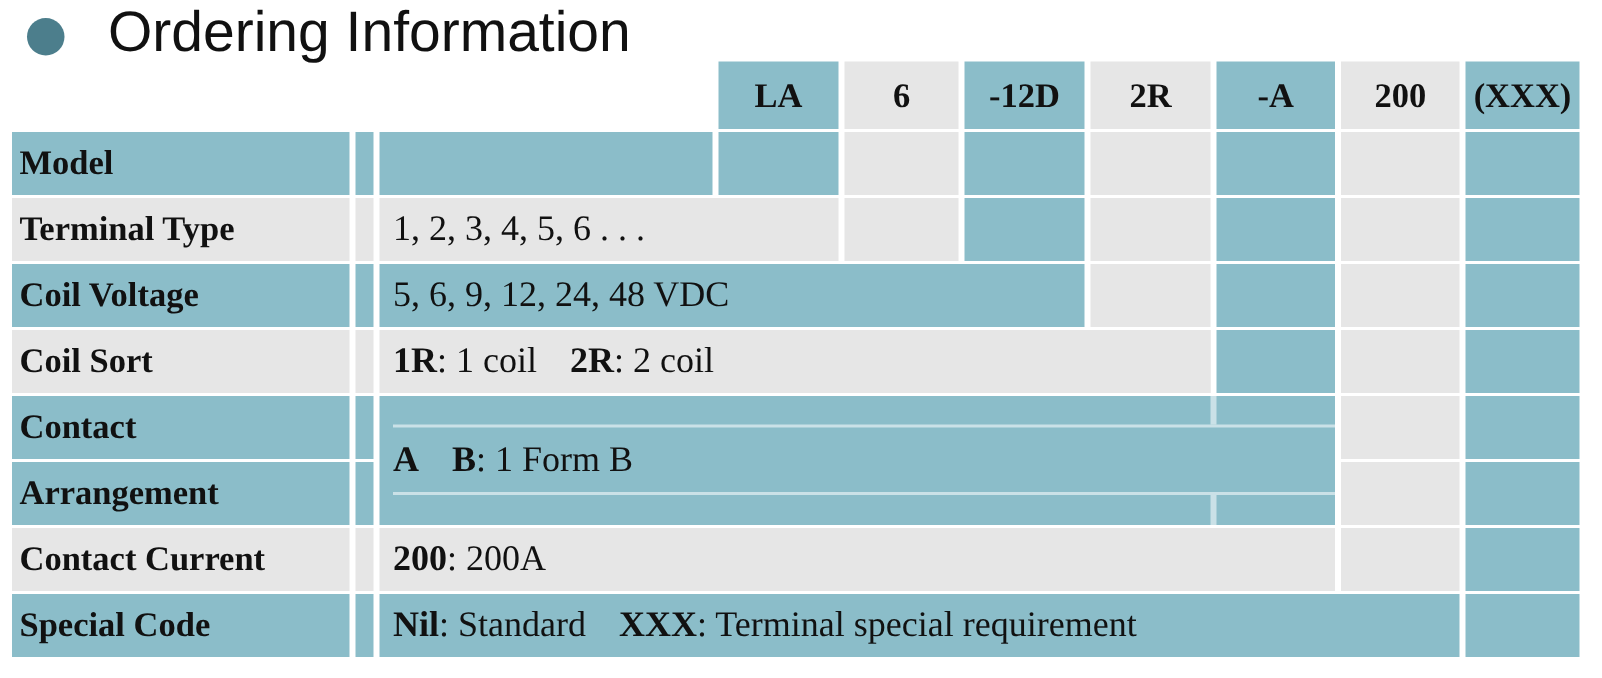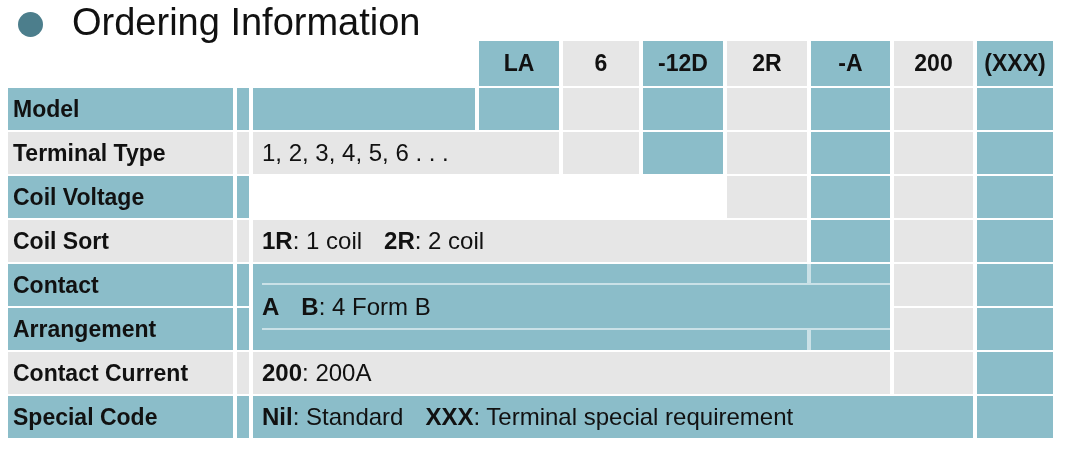--- a/index.html
+++ b/index.html
@@ -21,21 +21,21 @@
     font-size:38px;line-height:34px;
     color:#111111;
   }
   .otable{
     position:absolute;left:8px;top:41px;
     display:grid;
     grid-template-columns:225px 12px 222px 80px 76px 80px 80px 79px 79px 76px;
     grid-template-rows:45px repeat(8,42px);
     gap:2px 4px;
   }
-  .cell{display:flex;align-items:center;overflow:hidden;}
+  .cell{display:flex;align-items:center;overflow:hidden;font-family:Liberation Serif, serif;}
   .t{background:#8BBDC9;}
   .g{background:#E6E6E6;}
   .hc{justify-content:center;font-weight:bold;font-size:23px;}
   .lab{font-weight:bold;font-size:23px;padding-left:5px;white-space:nowrap;}
   .val{font-size:24px;padding-left:9px;white-space:nowrap;}
   .bd{font-weight:bold;}
   .sp2{margin-left:22px;}
   .cab{position:relative;}
   .cab .hl{position:absolute;left:9px;right:0;height:2px;background:rgba(255,255,255,0.55);}
   .cab .hl1{top:19px;}
@@ -78,20 +78,21 @@
   <div class="cell val g" style="grid-area:3/3/4/5">1, 2, 3, 4, 5, 6 . . .</div>
   <div class="cell g" style="grid-area:3/5/4/6"></div>
   <div class="cell t" style="grid-area:3/6/4/7"></div>
   <div class="cell g" style="grid-area:3/7/4/8"></div>
   <div class="cell t" style="grid-area:3/8/4/9"></div>
   <div class="cell g" style="grid-area:3/9/4/10"></div>
   <div class="cell t" style="grid-area:3/10/4/11"></div>
 
   <div class="cell lab t" style="grid-area:4/1/5/2">Coil Voltage</div>
   <div class="cell t" style="grid-area:4/2/5/3"></div>
+  <div class="cell val t" style="grid-area:4/3/5/7">5, 6, 9, 12, 24, 48 VDC</div>
   <div class="cell g" style="grid-area:4/7/5/8"></div>
   <div class="cell t" style="grid-area:4/8/5/9"></div>
   <div class="cell g" style="grid-area:4/9/5/10"></div>
   <div class="cell t" style="grid-area:4/10/5/11"></div>
 
   <div class="cell lab g" style="grid-area:5/1/6/2">Coil Sort</div>
   <div class="cell g" style="grid-area:5/2/6/3"></div>
   <div class="cell val g" style="grid-area:5/3/6/8">
     <span class="bd">1R</span>
       <span>: 1 coil</span>
@@ -103,21 +104,21 @@
   <div class="cell g" style="grid-area:5/9/6/10"></div>
   <div class="cell t" style="grid-area:5/10/6/11"></div>
 
   <div class="cell lab t" style="grid-area:6/1/7/2">Contact</div>
   <div class="cell t" style="grid-area:6/2/7/3"></div>
   <div class="cell lab t" style="grid-area:7/1/8/2">Arrangement</div>
   <div class="cell t" style="grid-area:7/2/8/3"></div>
   <div class="cell val t cab" style="grid-area:6/3/8/9">
     <span class="bd">A</span>
       <span class="bd sp2">B</span>
-      <span>: 4 Form B</span>
+      <span>: 1 Form B</span>
     <i class="hl hl1"></i>
     <i class="hl hl2"></i>
     <i class="vl vl1"></i>
     <i class="vl vl2"></i>
   </div>
   <div class="cell g" style="grid-area:6/9/7/10"></div>
   <div class="cell t" style="grid-area:6/10/7/11"></div>
   <div class="cell g" style="grid-area:7/9/8/10"></div>
   <div class="cell t" style="grid-area:7/10/8/11"></div>
 

